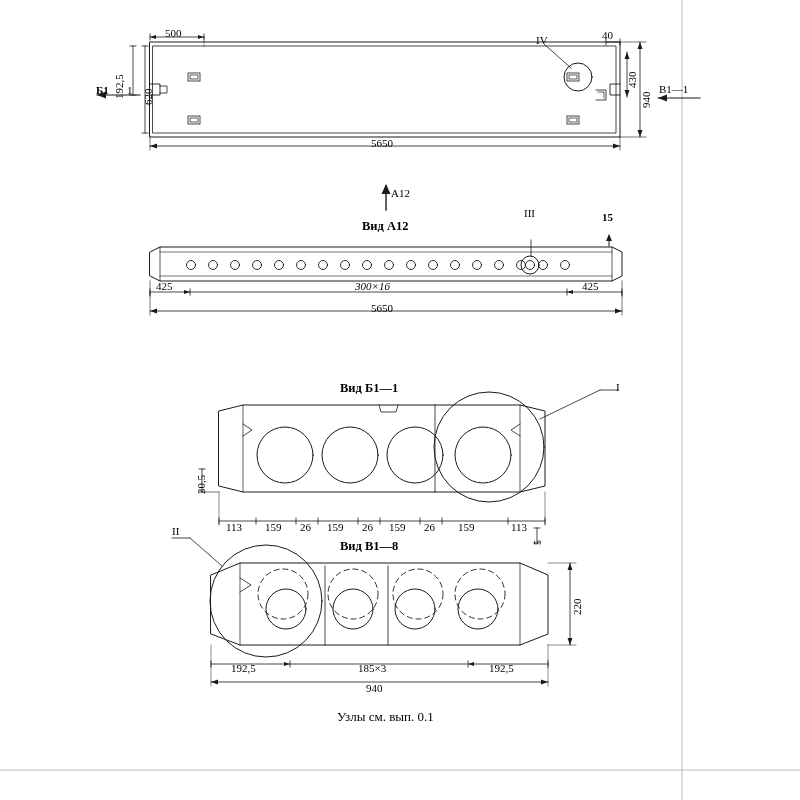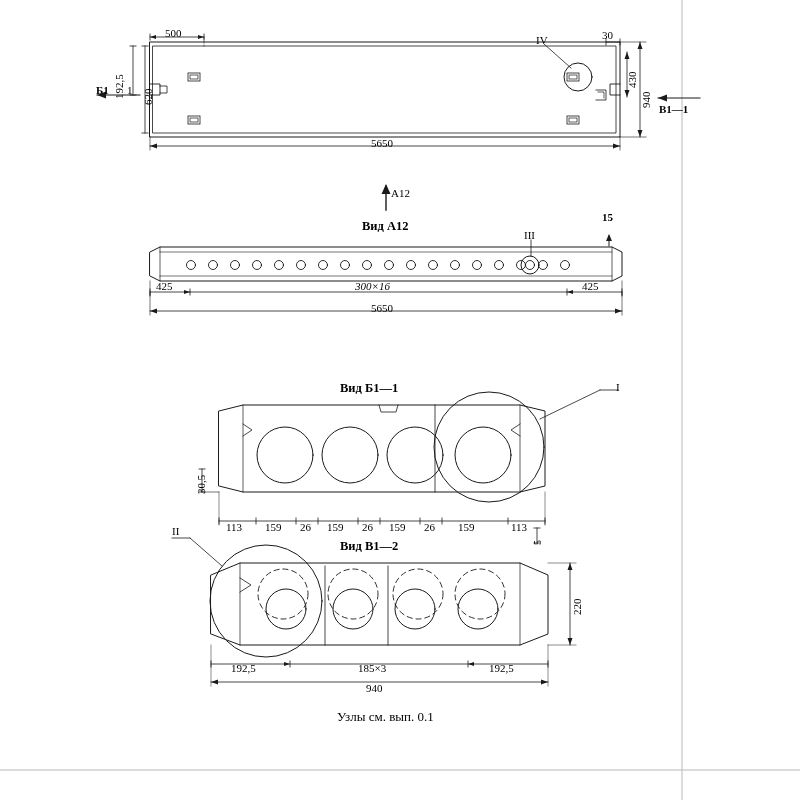--- a/index.html
+++ b/index.html
@@ -248,53 +248,53 @@
         <path d="M548,682 l-7,-2.5 v5 z" fill="#1a1a1a" stroke="none"></path>
       </g>
 
     </g>
   </svg>
 
   <div class="lbl" style="left:165px; top:28px;">500</div>
   <div class="lbl rot" style="left:114px; top:99px;">192,5</div>
   <div class="lbl rot" style="left:143px; top:105px;">620</div>
   <div class="lbl" style="left:371px; top:138px;">5650</div>
-  <div class="lbl" style="left:602px; top:30px;">30</div>
+  <div class="lbl" style="left:602px; top:30px;">40</div>
   <div class="lbl rot" style="left:627px; top:88px;">430</div>
   <div class="lbl rot" style="left:641px; top:108px;">940</div>
   <div class="lbl" style="left:536px; top:35px;">IV</div>
   <div class="lbl" style="left:96px; top:85px;font-weight:bold;">Б1</div>
   <div class="lbl" style="left:127px; top:85px;">1</div>
-  <div class="lbl" style="left:659px; top:104px;font-weight:bold;">В1—1</div>
+  <div class="lbl" style="left:659px; top:84px;">В1—1</div>
 
   <div class="lbl" style="left:391px; top:188px;">А12</div>
   <div class="lbl bold" style="left:362px; top:220px;">Вид А12</div>
   <div class="lbl" style="left:156px; top:281px;">425</div>
   <div class="lbl" style="left:355px; top:281px;font-style:italic;">300×16</div>
   <div class="lbl" style="left:582px; top:281px;">425</div>
   <div class="lbl" style="left:371px; top:303px;">5650</div>
   <div class="lbl" style="left:602px; top:212px;font-weight:bold;">15</div>
-  <div class="lbl" style="left:524px; top:230px;">III</div>
+  <div class="lbl" style="left:524px; top:208px;">III</div>
 
   <div class="lbl bold" style="left:340px; top:382px;">Вид Б1—1</div>
   <div class="lbl" style="left:616px; top:382px;">I</div>
   <div class="lbl rot" style="left:196px; top:494px;">30,5</div>
 
   <div class="lbl" style="left:226px; top:522px;">113</div>
   <div class="lbl" style="left:265px; top:522px;">159</div>
   <div class="lbl" style="left:300px; top:522px;">26</div>
   <div class="lbl" style="left:327px; top:522px;">159</div>
   <div class="lbl" style="left:362px; top:522px;">26</div>
   <div class="lbl" style="left:389px; top:522px;">159</div>
   <div class="lbl" style="left:424px; top:522px;">26</div>
   <div class="lbl" style="left:458px; top:522px;">159</div>
   <div class="lbl" style="left:511px; top:522px;">113</div>
   <div class="lbl small rot" style="left:533px; top:545px;">5</div>
 
-  <div class="lbl bold" style="left:340px; top:540px;">Вид В1—2</div>
+  <div class="lbl bold" style="left:340px; top:540px;">Вид В1—8</div>
   <div class="lbl" style="left:172px; top:526px;">II</div>
   <div class="lbl rot" style="left:572px; top:615px;">220</div>
   <div class="lbl" style="left:231px; top:663px;">192,5</div>
   <div class="lbl" style="left:358px; top:663px;">185×3</div>
   <div class="lbl" style="left:489px; top:663px;">192,5</div>
   <div class="lbl" style="left:366px; top:683px;">940</div>
 
   <div class="lbl caption" style="left:337px; top:710px;">Узлы см. вып. 0.1</div>
 
 </div>

